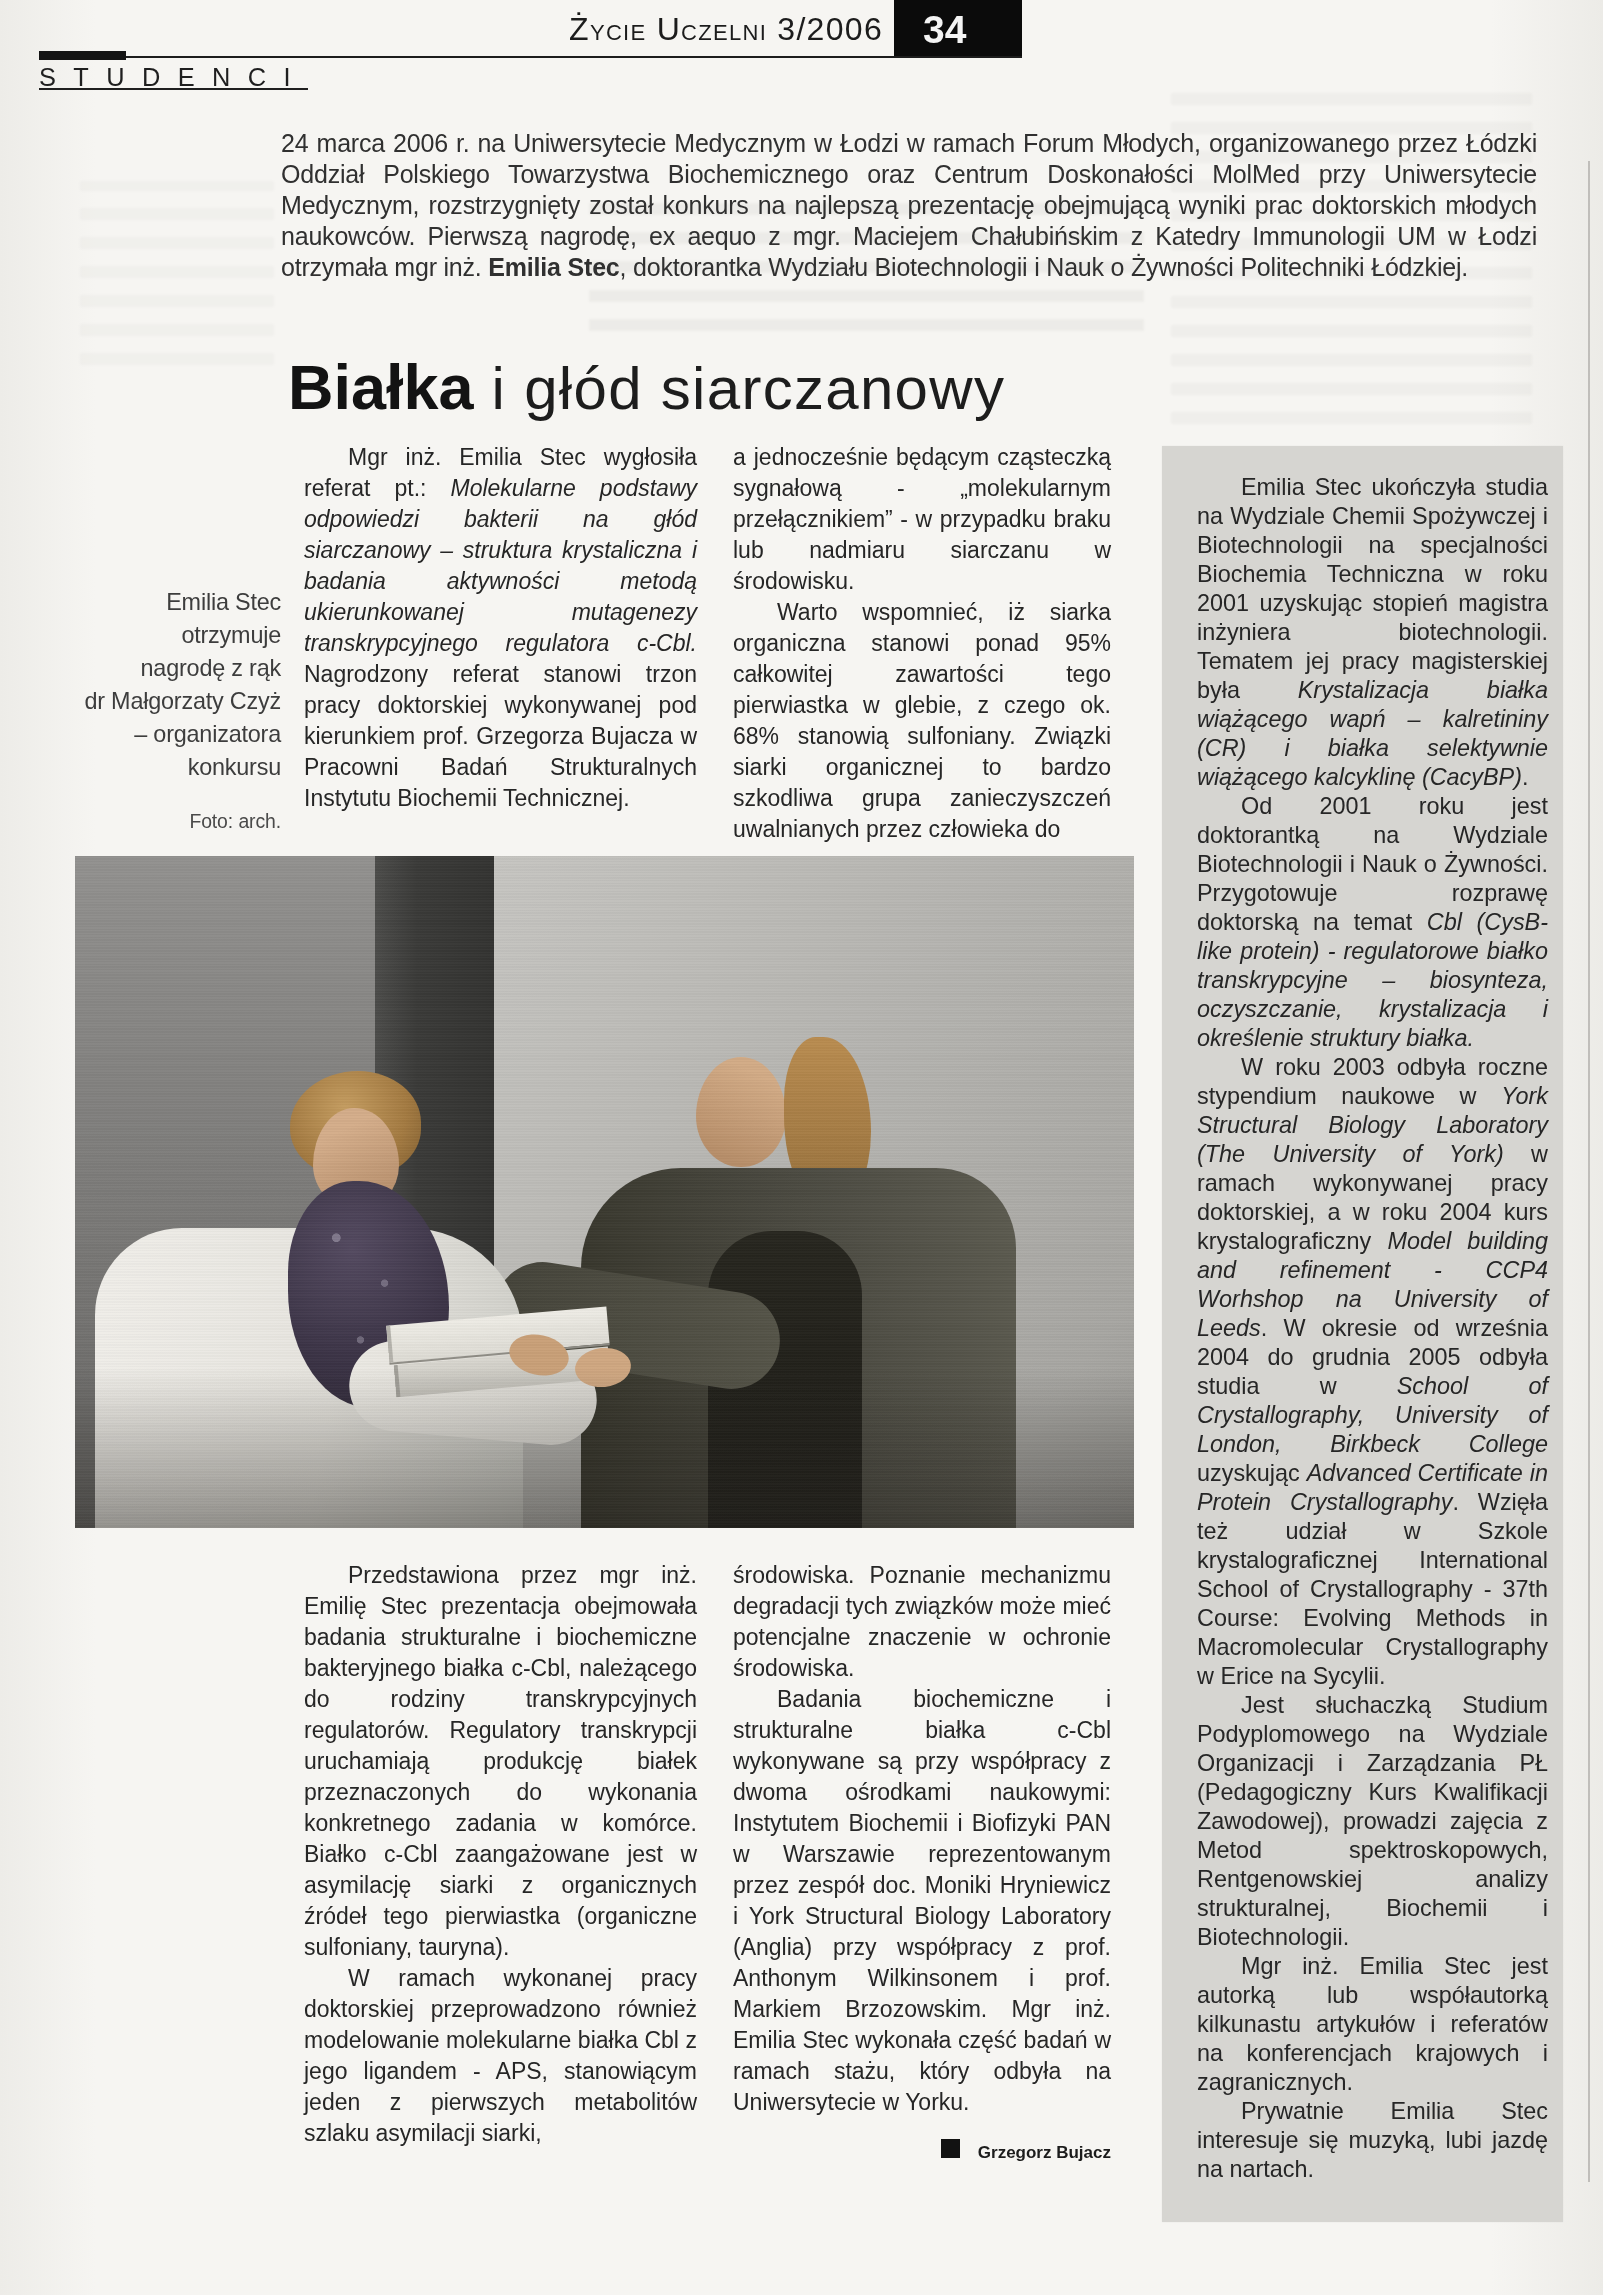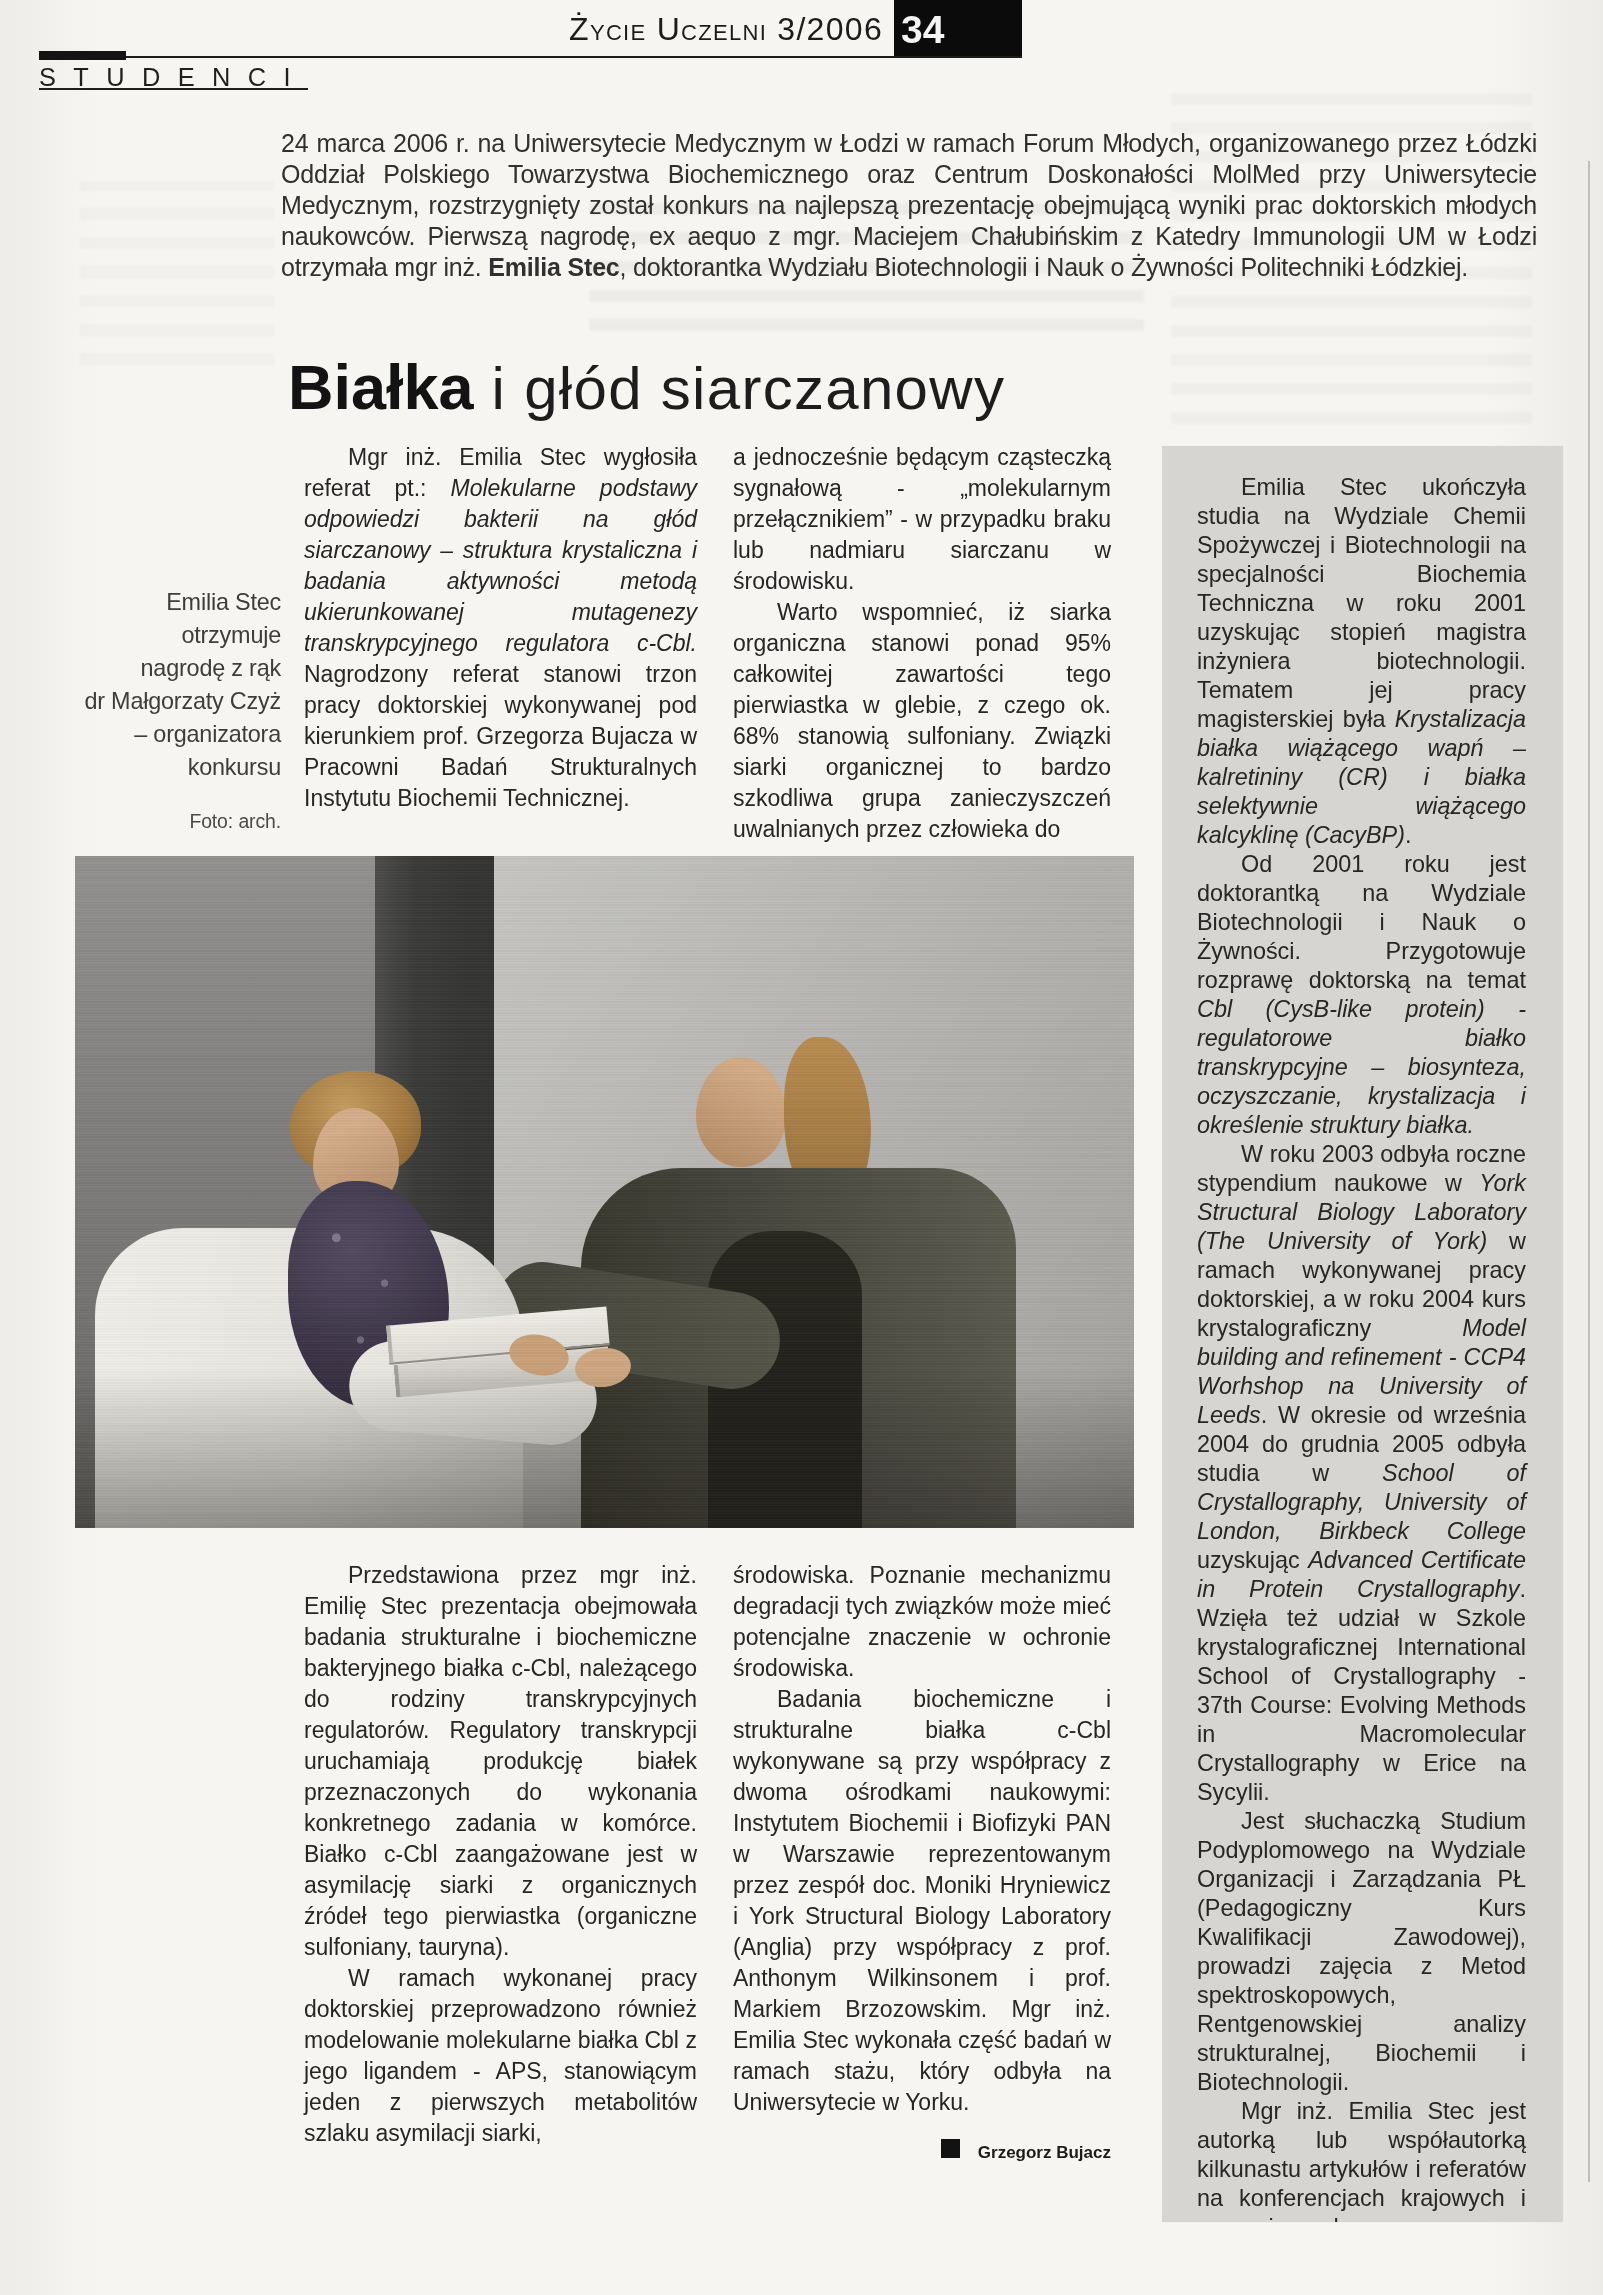--- a/index.html
+++ b/index.html
@@ -5,21 +5,21 @@
   html,body{margin:0;padding:0;background:#dddcd8;}
   .canvas{
     position:relative;width:1603px;height:2295px;overflow:hidden;
     background:linear-gradient(90deg,#edece8 0%,#f6f5f2 6%,#f6f5f2 93%,#ecebe7 100%);
     font-family:"Liberation Sans",sans-serif;color:#2a2a2a;
   }
   
   .journal{position:absolute;left:375px;top:10.7px;width:508px;text-align:right;
     font-size:32px;font-variant:small-caps;letter-spacing:1.3px;font-weight:500;color:#1c1c1c;}
   .page-badge{position:absolute;left:894px;top:0;width:128px;height:56px;background:#0b0b0b;
-    color:#f4f4f4;font-size:39px;font-weight:700;line-height:59px;padding-left:7px;box-sizing:border-box;}
+    color:#f4f4f4;font-size:39px;font-weight:700;line-height:59px;padding-left:29px;box-sizing:border-box;}
   .header-rule{position:absolute;left:39px;top:56px;width:983px;height:2px;background:#1d1d1d;}
   .header-rule-thick{position:absolute;left:39px;top:51px;width:87px;height:8.7px;background:#141414;}
   .section-label{position:absolute;left:39px;top:63px;font-size:25.4px;letter-spacing:17.4px;font-weight:500;color:#1f1f1f;text-decoration:underline;}
   
   .intro{position:absolute;left:281px;top:128px;width:1256px;font-size:25px;line-height:31px;
     text-align:justify;letter-spacing:-0.2px;color:#303030;}
   .intro .b{font-weight:700;}
   
   .title{position:absolute;left:288px;top:351px;white-space:nowrap;color:#131313;}
   .title .t-bold{font-weight:700;font-size:63px;letter-spacing:0px;}
@@ -36,21 +36,21 @@
   .i{font-style:italic;}
   .b{font-weight:700;}
   .col1{left:304px;top:442px;width:393px;}
   .col2{left:733px;top:442px;width:378px;}
   .col1b{left:304px;top:1560px;width:393px;}
   .col2b{left:733px;top:1560px;width:378px;}
   .signature{margin-top:19px;text-align:right;font-size:17px;font-weight:700;color:#1c1c1c;}
   .sig-square{display:inline-block;width:19px;height:19px;background:#121212;margin-right:17.4px;}
   
   .sidebar{position:absolute;left:1162px;top:446px;width:401px;height:1776px;background:#d6d5d1;
-    box-sizing:border-box;padding:27px 37px 24px 35px;font-size:23.4px;line-height:29px;
+    box-sizing:border-box;padding:27px 15px 24px 35px;font-size:23.4px;line-height:29px;
     text-align:justify;color:#262626;overflow:hidden;box-shadow:0 0 1.3px rgba(0,0,0,0.08);}
   .sidebar p{margin:0;}
   .sidebar p.ind{text-indent:44px;}
   
   .photo{position:absolute;left:75px;top:856px;width:1059px;height:672px;overflow:hidden;
     background:#9a9997;z-index:3;}
   .photo *{position:absolute;}
   .ph-wall{left:0;top:0;width:321px;height:100%;
     background:linear-gradient(180deg,#92918f 0%,#7e7d7b 45%,#666563 100%);}
   .ph-door{left:300px;top:0;width:120px;height:100%;

